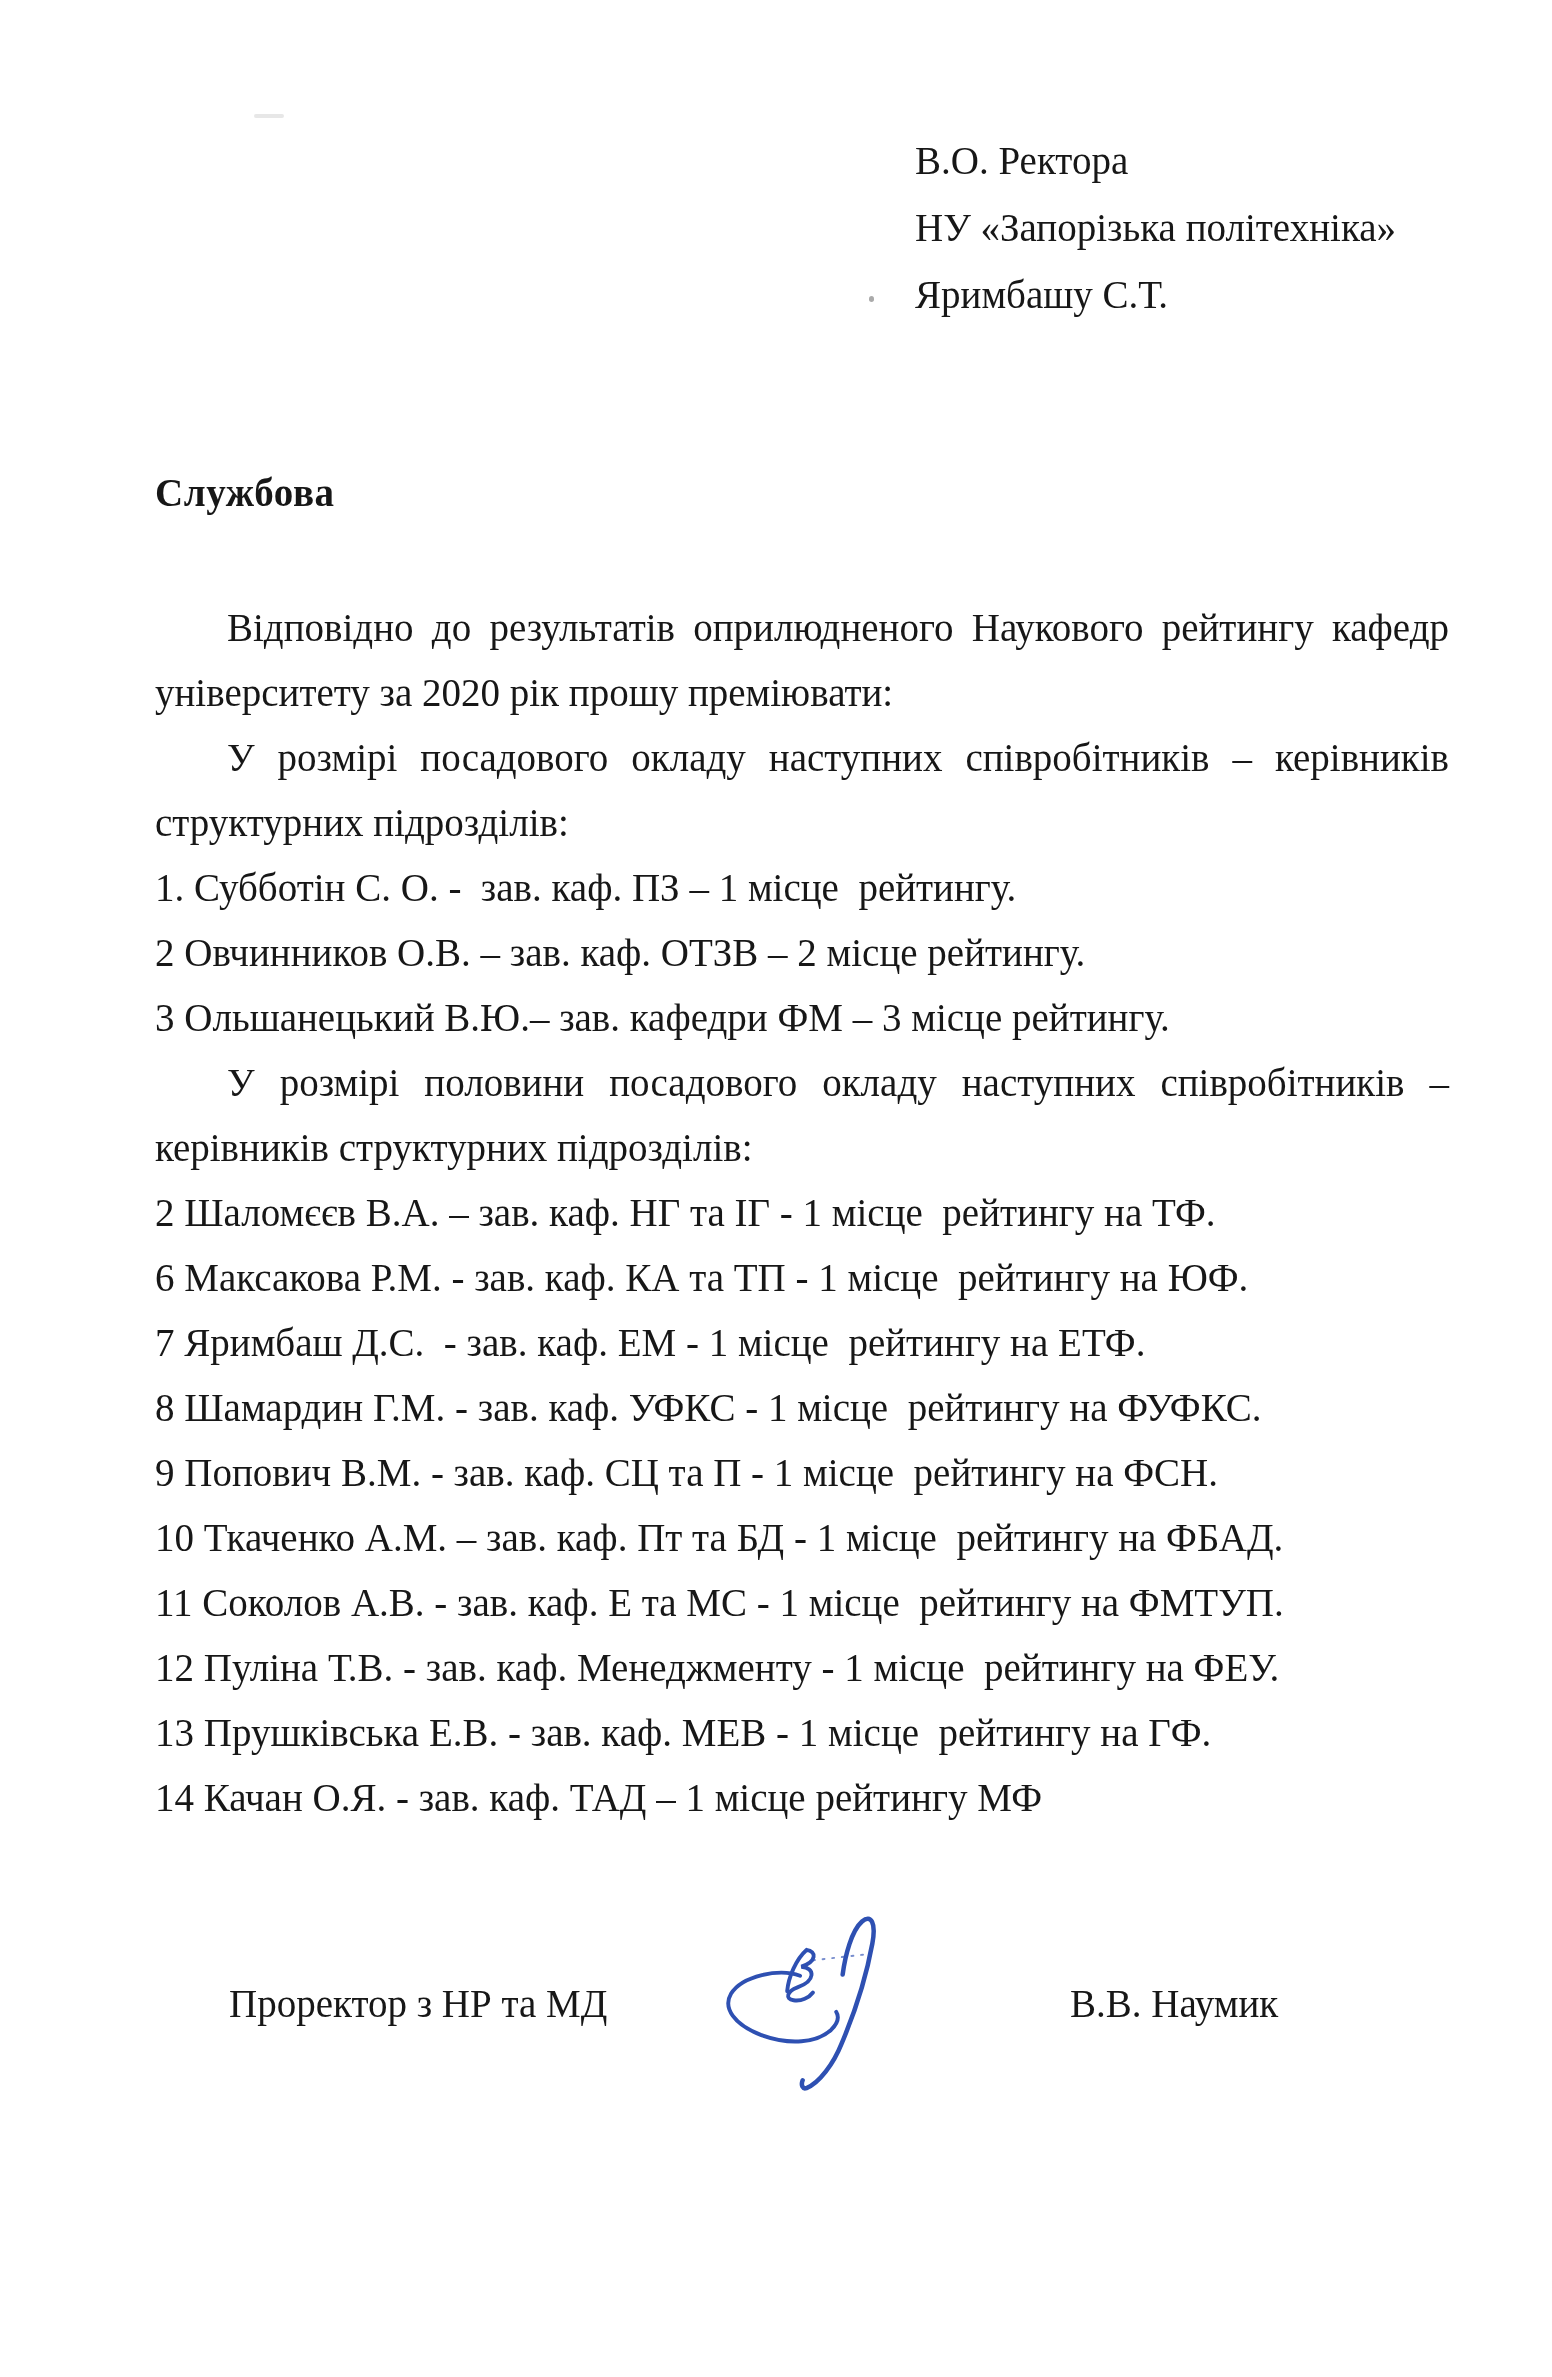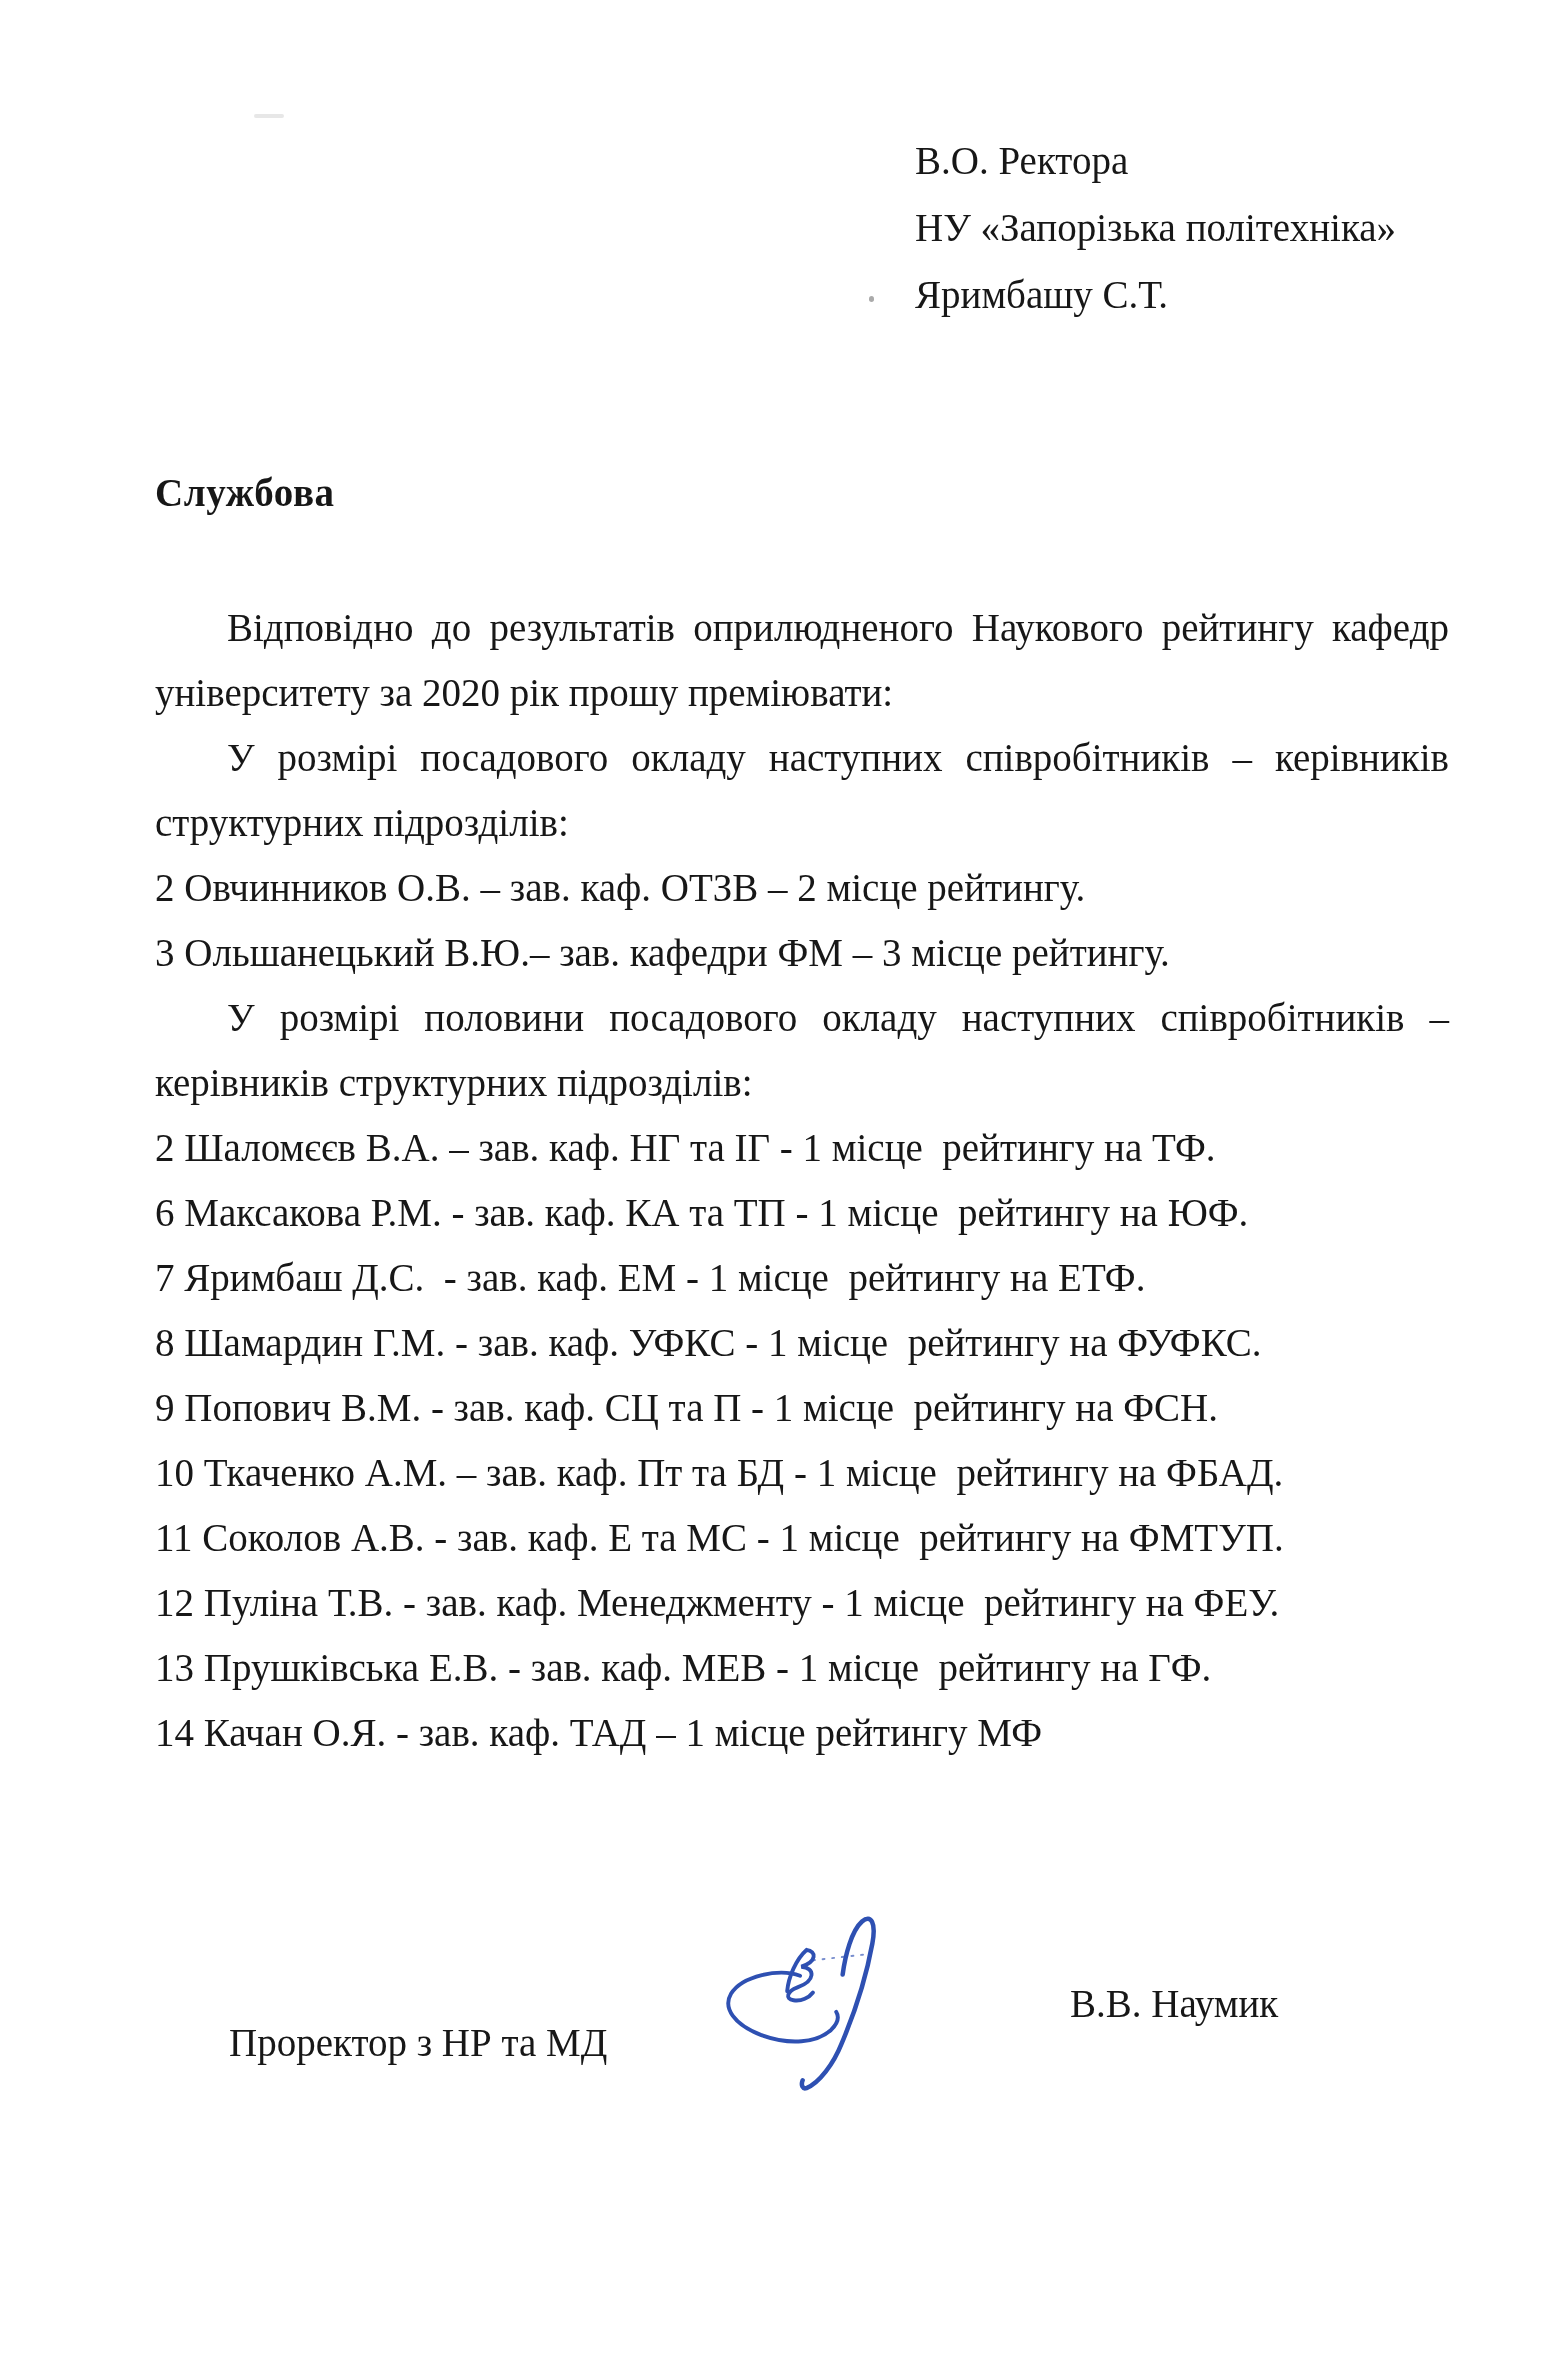--- a/index.html
+++ b/index.html
@@ -46,21 +46,21 @@
     text-indent: 72px;
   }
   .sign-row {
     position: absolute;
     left: 155px;
     top: 1981px;
     width: 1294px;
     height: 65px;
     font-size: 39px;
   }
-  .sign-row .pos { position: absolute; left: 74px; top: 0; white-space: pre; margin-top: 39px; }
+  .sign-row .pos { position: absolute; left: 74px; top: 0; white-space: pre; }
   .sign-row .name { position: absolute; left: 915px; top: 0; white-space: pre; }
   .signature-svg {
     position: absolute;
     left: 708px;
     top: 1897px;
     width: 188px;
     height: 213px;
   }
   .speck {
     position: absolute;
@@ -99,20 +99,21 @@
 
   <div class="memo-title">Службова</div>
 
   <div class="memo-body">
     <div class="line j">Відповідно до результатів оприлюдненого Наукового рейтингу кафедр</div>
     <div class="line">університету за 2020 рік прошу преміювати:</div>
 
     <div class="line j">У розмірі посадового окладу наступних співробітників – керівників</div>
     <div class="line">структурних підрозділів:</div>
 
+    <div class="line">1. Субботін С. О. -  зав. каф. ПЗ – 1 місце  рейтингу.</div>
     <div class="line">2 Овчинников О.В. – зав. каф. ОТЗВ – 2 місце рейтингу.</div>
     <div class="line">3 Ольшанецький В.Ю.– зав. кафедри ФМ – 3 місце рейтингу.</div>
 
     <div class="line j">У розмірі половини посадового окладу наступних співробітників –</div>
     <div class="line">керівників структурних підрозділів:</div>
 
     <div class="line">2 Шаломєєв В.А. – зав. каф. НГ та ІГ - 1 місце  рейтингу на ТФ.</div>
     <div class="line">6 Максакова Р.М. - зав. каф. КА та ТП - 1 місце  рейтингу на ЮФ.</div>
     <div class="line">7 Яримбаш Д.С.  - зав. каф. ЕМ - 1 місце  рейтингу на ЕТФ.</div>
     <div class="line">8 Шамардин Г.М. - зав. каф. УФКС - 1 місце  рейтингу на ФУФКС.</div>

